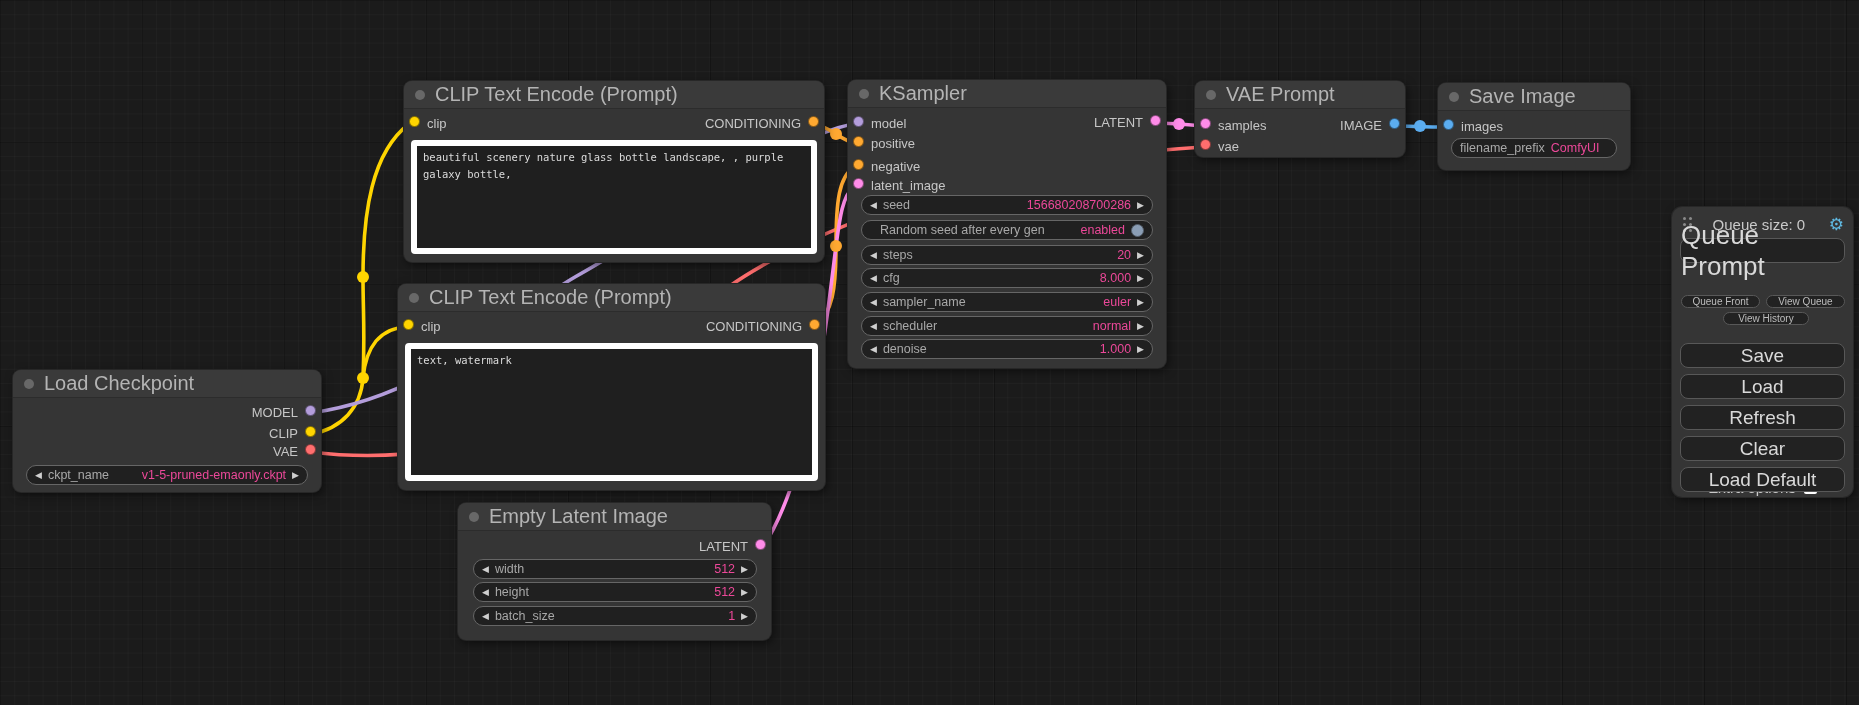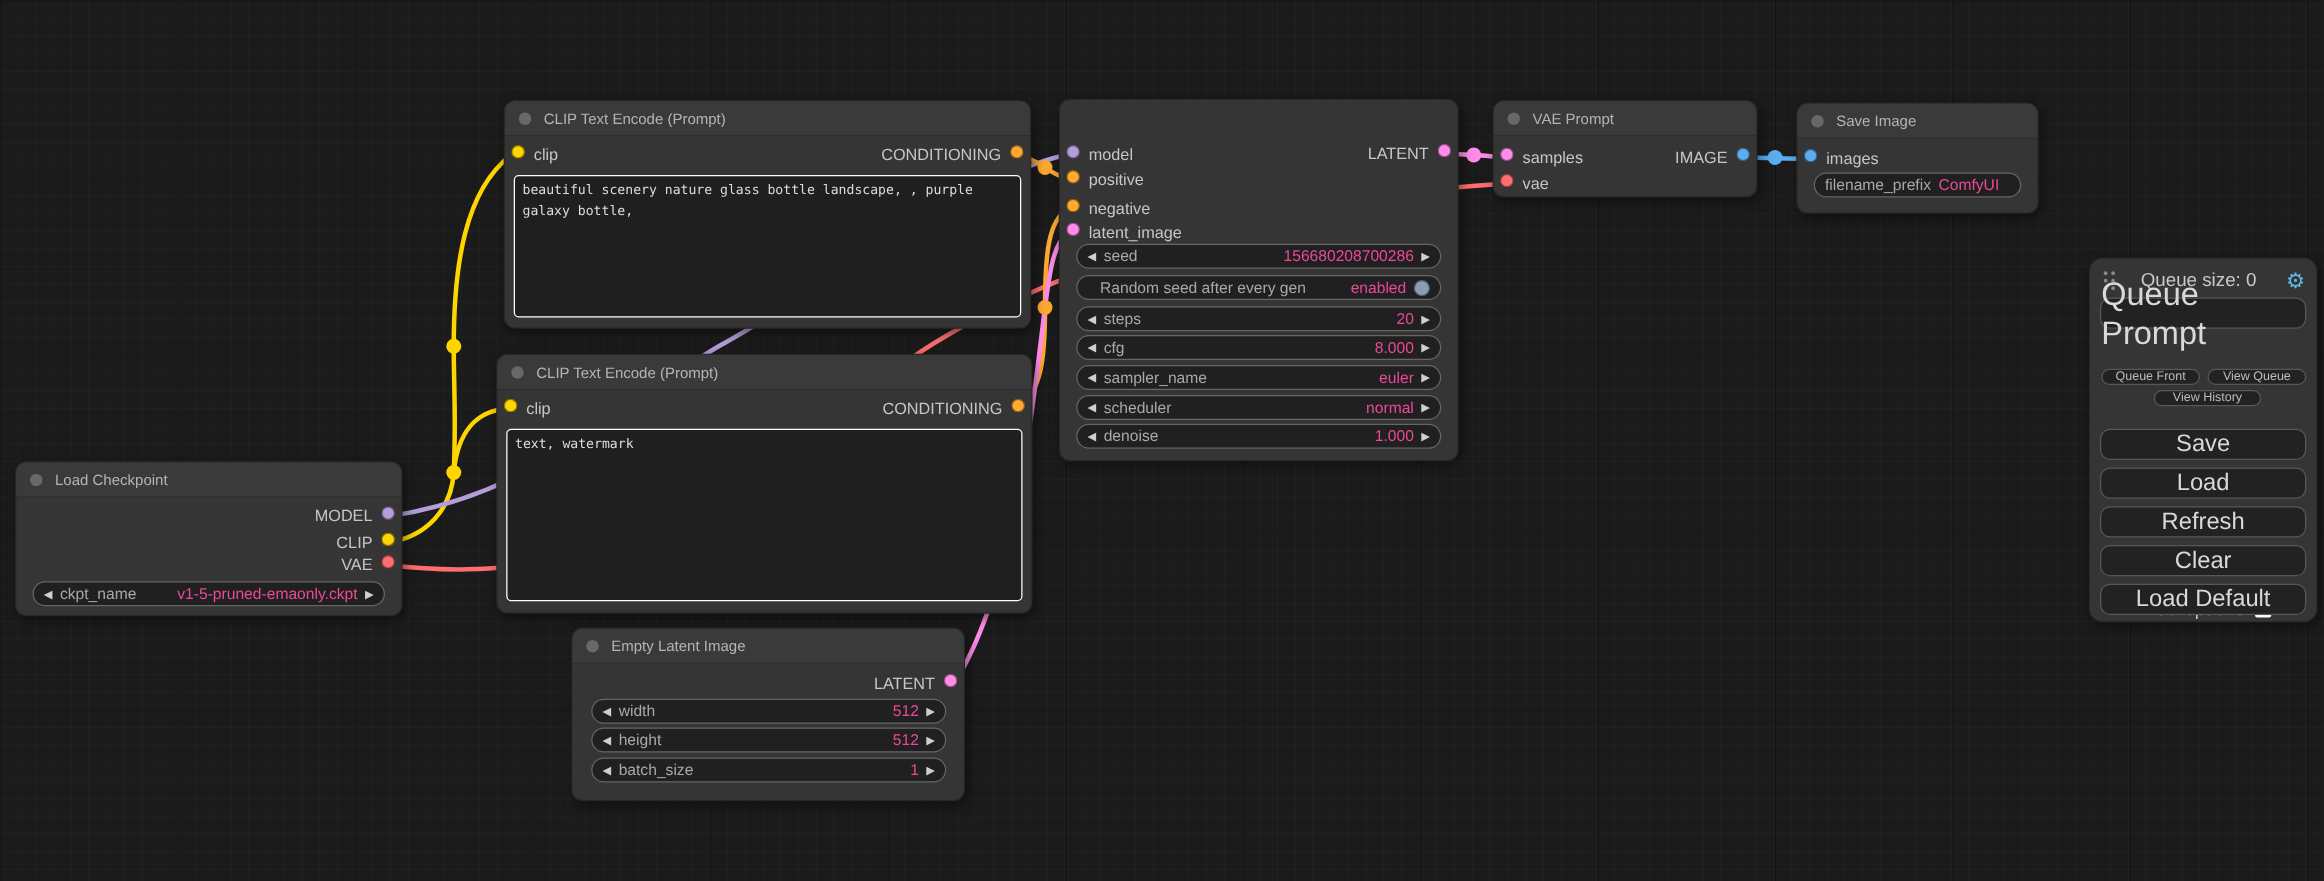--- a/index.html
+++ b/index.html
@@ -19,36 +19,36 @@
   .node{
     position:absolute;z-index:2;background:#353535;border-radius:8px;
     box-shadow:0 0 0 1px #272727, 2px 3px 10px rgba(0,0,0,.55);
   }
   .ntitle{
     position:absolute;left:0;top:0;right:0;height:28px;border-radius:8px 8px 0 0;
     background:#3a3a3a;border-bottom:1px solid #2c2c2c;
     display:flex;align-items:center;gap:10px;padding-left:11px;box-sizing:border-box;
   }
   .tdot{width:10px;height:10px;border-radius:50%;background:#686868;flex:0 0 auto;}
-  .ttext{font-size:12px;color:#b4b4b4;white-space:nowrap;}
+  .ttext{font-size:20px;color:#b4b4b4;white-space:nowrap;}
   .slot{position:absolute;height:16px;display:flex;align-items:flex-start;gap:7px;}
   .slot.in{left:5px;}
   .slot.out{right:5px;flex-direction:row;}
   .sl{font-size:13px;color:#c6c6c6;white-space:nowrap;}
   .dot{width:11px;height:11px;border-radius:50%;box-sizing:border-box;border:1px solid rgba(0,0,0,.45);flex:0 0 auto;}
   .d-model{background:var(--c-model);} .d-clip{background:var(--c-clip);}
   .d-vae{background:var(--c-vae);}     .d-cond{background:var(--c-conditioning);}
   .d-latent{background:var(--c-latent);} .d-image{background:var(--c-image);}
   .w-model{stroke:var(--c-model);} .w-clip{stroke:var(--c-clip);}
   .w-vae{stroke:var(--c-vae);}     .w-cond{stroke:var(--c-conditioning);}
   .w-latent{stroke:var(--c-latent);} .w-image{stroke:var(--c-image);} .f-clip{fill:var(--c-clip);}
   .f-cond{fill:var(--c-conditioning);} .f-latent{fill:var(--c-latent);}
   .f-image{fill:var(--c-image);}
   .ntext{
-    position:absolute;background:#1f1f1f;border:1px solid #ffffff;border-radius:4px;
+    position:absolute;background:#1f1f1f;border:6px solid #ffffff;border-radius:4px;
     font-family:"DejaVu Sans Mono",monospace;font-size:10.5px;line-height:17px;color:#dcdcdc;
     padding:3px 6px;box-sizing:border-box;white-space:pre-wrap;word-break:break-word;overflow:hidden;
   }
   .widget{
     position:absolute;height:20px;background:#202020;border:1px solid #666;border-radius:10px;
     box-sizing:border-box;display:flex;align-items:center;gap:6px;padding:0 8px;
   }
   .wlabel{font-size:12.5px;color:#a8a8a8;white-space:nowrap;}
   .wvalue{font-size:12.5px;color:#ec4899;margin-left:auto;white-space:nowrap;}
   .warrow{font-size:9px;color:#cfcfcf;line-height:1;flex:0 0 auto;}
@@ -177,20 +177,24 @@
   </div>
   <div class="widget" style="left:15px;top:103px;width:284px">
     <span class="warrow">◀</span>
     <span class="wlabel">batch_size</span>
     <span class="wvalue">1</span>
     <span class="warrow">▶</span>
   </div>
 </div>
 
 <div class="node" style="left:848px;top:80px;width:318px;height:288px">
+  <div class="ntitle">
+    <span class="tdot"></span>
+    <span class="ttext">KSampler</span>
+  </div>
   <div class="slot in" style="top:36px">
     <span class="dot d-model"></span>
     <span class="sl">model</span>
   </div>
   <div class="slot in" style="top:56px">
     <span class="dot d-cond"></span>
     <span class="sl">positive</span>
   </div>
   <div class="slot in" style="top:79px">
     <span class="dot d-cond"></span>

